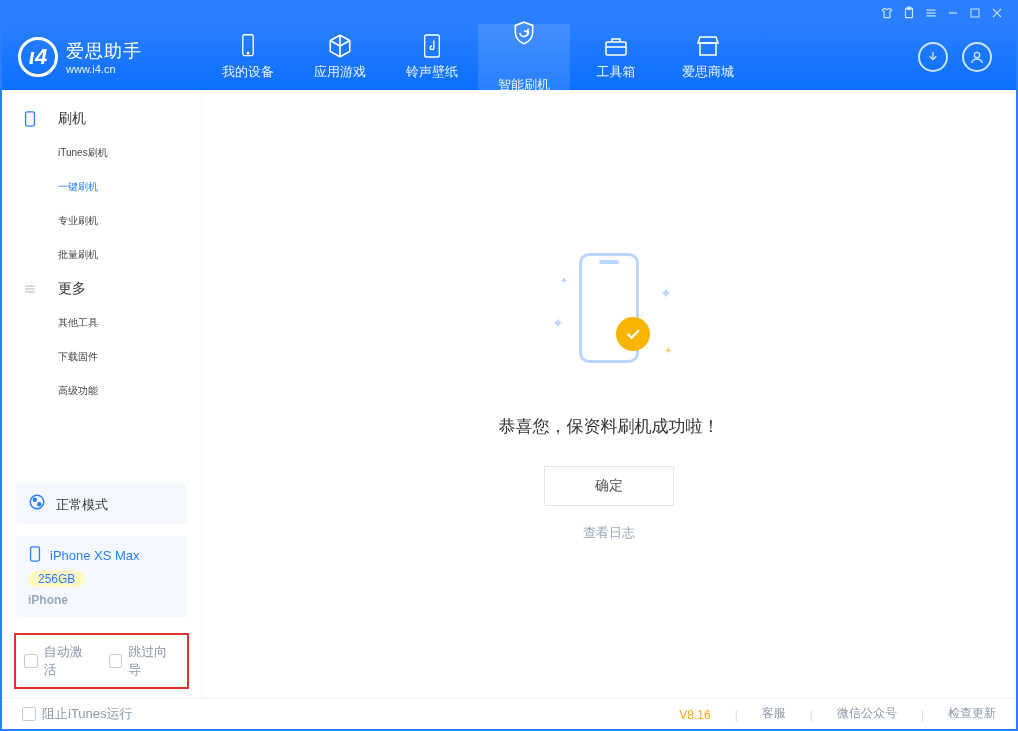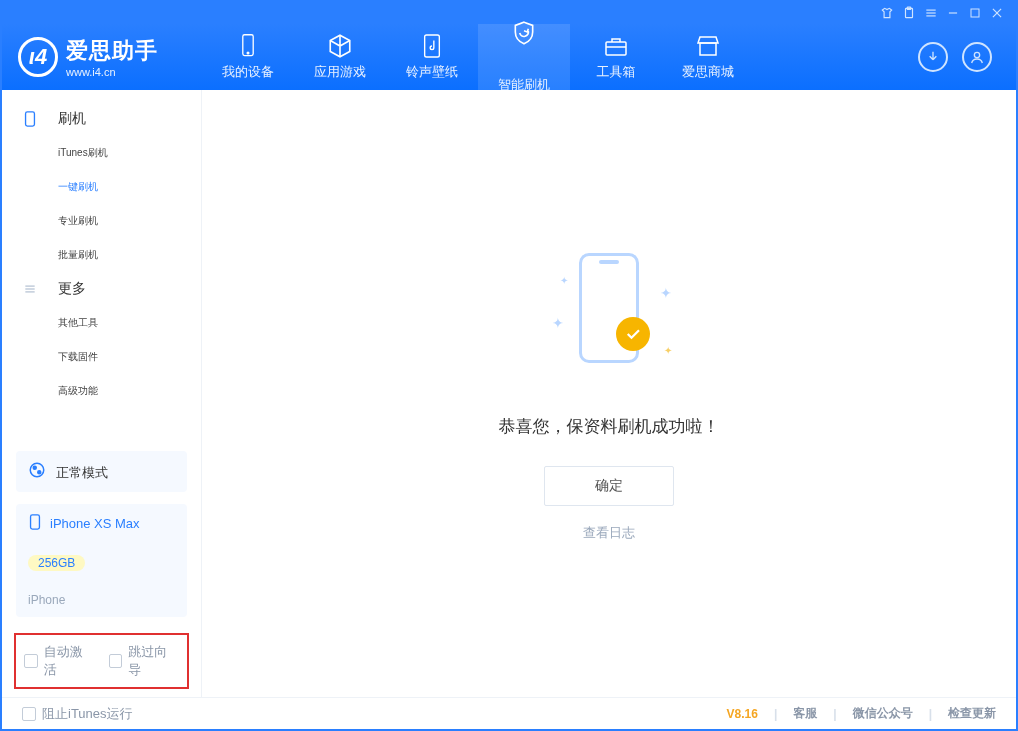--- a/index.html
+++ b/index.html
@@ -7,43 +7,43 @@
 .app-window { width: 1018px; height: 731px; border: 2px solid #2a7fff; display: flex; flex-direction: column; overflow: hidden; position: relative; }
 
 
 .titlebar { height: 22px; background: linear-gradient(#2a7fff,#2a7fff); display: flex; justify-content: flex-end; align-items: center; gap: 8px; padding: 0 12px; color: #cfe4ff; font-size: 13px; }
 .titlebar .tb-icon { width: 14px; height: 14px; display: inline-flex; align-items: center; justify-content: center; cursor: pointer; }
 
 
 .header { height: 66px; background: linear-gradient(#2a7fff,#0b6fff); display: flex; align-items: center; color: #fff; }
 .logo-block { display: flex; align-items: center; gap: 8px; padding: 0 16px; width: 200px; }
 .logo-circle { width: 40px; height: 40px; border: 3px solid #fff; border-radius: 50%; display: flex; align-items: center; justify-content: center; font-weight: bold; font-size: 22px; font-style: italic; }
-.logo-text .cn { font-size: 22px; font-weight: 700; letter-spacing: 1px; }
+.logo-text .cn { font-size: 18px; font-weight: 400; letter-spacing: 1px; }
 .logo-text .en { font-size: 11px; opacity: .9; }
 .nav { display: flex; height: 100%; }
 .nav-item { width: 92px; height: 100%; display: flex; flex-direction: column; align-items: center; justify-content: center; gap: 4px; cursor: pointer; font-size: 13px; color: #e8f1ff; }
 .nav-item.active { background: rgba(255,255,255,.12); gap: 30px; }
 .nav-icon { width: 26px; height: 26px; display: flex; align-items: center; justify-content: center; }
 .header-right { margin-left: auto; display: flex; gap: 14px; padding-right: 24px; }
 .header-right .circ { width: 30px; height: 30px; border: 2px solid #cfe4ff; border-radius: 50%; display: flex; align-items: center; justify-content: center; color: #cfe4ff; cursor: pointer; }
 
 
 .body { flex: 1; display: flex; min-height: 0; }
 .sidebar { width: 200px; border-right: 1px solid #eef2f7; display: flex; flex-direction: column; padding-top: 12px; }
 .side-group-title { display: flex; align-items: center; gap: 20px; padding: 8px 20px; font-size: 14px; color: #333; }
 .side-group-title .gicon { width: 16px; height: 16px; display: inline-flex; align-items: center; justify-content: center; color: #2a7fff; }
 .side-item { padding: 10px 0 10px 56px; font-size: 10px; color: #444; cursor: pointer; }
 .side-item.active { color: #2a7fff; }
 .side-spacer { flex: 1; }
 
 .mode-card, .device-card { margin: 6px 14px; background: #f5f9ff; border-radius: 4px; padding: 10px 12px; font-size: 13px; color: #333; display: flex; align-items: flex-end; gap: 10px; }
-.device-card { flex-direction: column; align-items: flex-start; gap: 22px; }
+.device-card { flex-direction: column; align-items: flex-start; gap: 6px; }
 .device-card .dname { color: #2a7fff; font-weight: 500; display: flex; align-items: center; gap: 8px; }
 .device-card .dcap { display: inline-block; background: #fef9c3; color: #2a7fff; border-radius: 12px; padding: 1px 10px; font-size: 12px; }
-.device-card .dtype { color: #9aa8bb; font-size: 12px; }
+.device-card .dtype { color: #9aa8bb; font-size: 12px; font-weight: bold; }
 
 .redbox { margin: 10px 12px 8px; border: 2px solid #e03030; padding: 8px 8px; display: flex; gap: 14px; align-items: center; }
 .chk { display: flex; align-items: center; gap: 6px; font-size: 13px; color: #8a96a8; cursor: pointer; }
 .chk .box { width: 14px; height: 14px; border: 1px solid #c3ccd8; border-radius: 2px; background: #fff; }
 
 .main { flex: 1; position: relative; background: #fff; display: flex; flex-direction: column; align-items: center; justify-content: center; }
 .success-illustration { width: 150px; height: 150px; position: relative; margin-bottom: 20px; }
 .phone { position: absolute; left: 45px; top: 8px; width: 60px; height: 110px; border: 3px solid #b9d6ff; border-radius: 10px; background: #fff; }
 .phone::before { content: ""; position: absolute; left: 50%; top: 4px; transform: translateX(-50%); width: 20px; height: 4px; background: #b9d6ff; border-radius: 3px; }
 .check-badge { position: absolute; left: 82px; top: 72px; width: 34px; height: 34px; background: #f7b500; border-radius: 50%; display: flex; align-items: center; justify-content: center; color: #fff; font-weight: bold; }
@@ -52,21 +52,21 @@
 .s2 { left: 126px; top: 40px; }
 .s3 { left: 130px; top: 100px; color:#f7cf66; font-size:10px; }
 .s4 { left: 26px; top: 30px; font-size:10px; }
 
 .success-msg { font-size: 17px; color: #333; margin-bottom: 28px; }
 .ok-btn { width: 130px; height: 40px; border: 1px solid #dfe6ef; background: #fff; color: #555; font-size: 14px; cursor: pointer; border-radius: 2px; }
 .view-log { margin-top: 18px; font-size: 13px; color: #9aa8bb; cursor: pointer; }
 
 
 .footer { height: 32px; border-top: 1px solid #eef2f7; display: flex; align-items: center; padding: 0 20px; font-size: 12px; color: #8a96a8; gap: 8px; }
-.footer .right { margin-left: auto; display: flex; align-items: center; gap: 16px; font-weight: bold; }
+.footer .right { margin-left: auto; display: flex; align-items: flex-end; gap: 24px; }
 .footer .sep { color: #d8e0ea; }
 .footer .ver { color: #f5a623; }
 .footer a { color: #8a96a8; cursor: pointer; }
 </style>
 </head>
 <body>
 
 <div class="app-window">
 
   <div class="titlebar">

